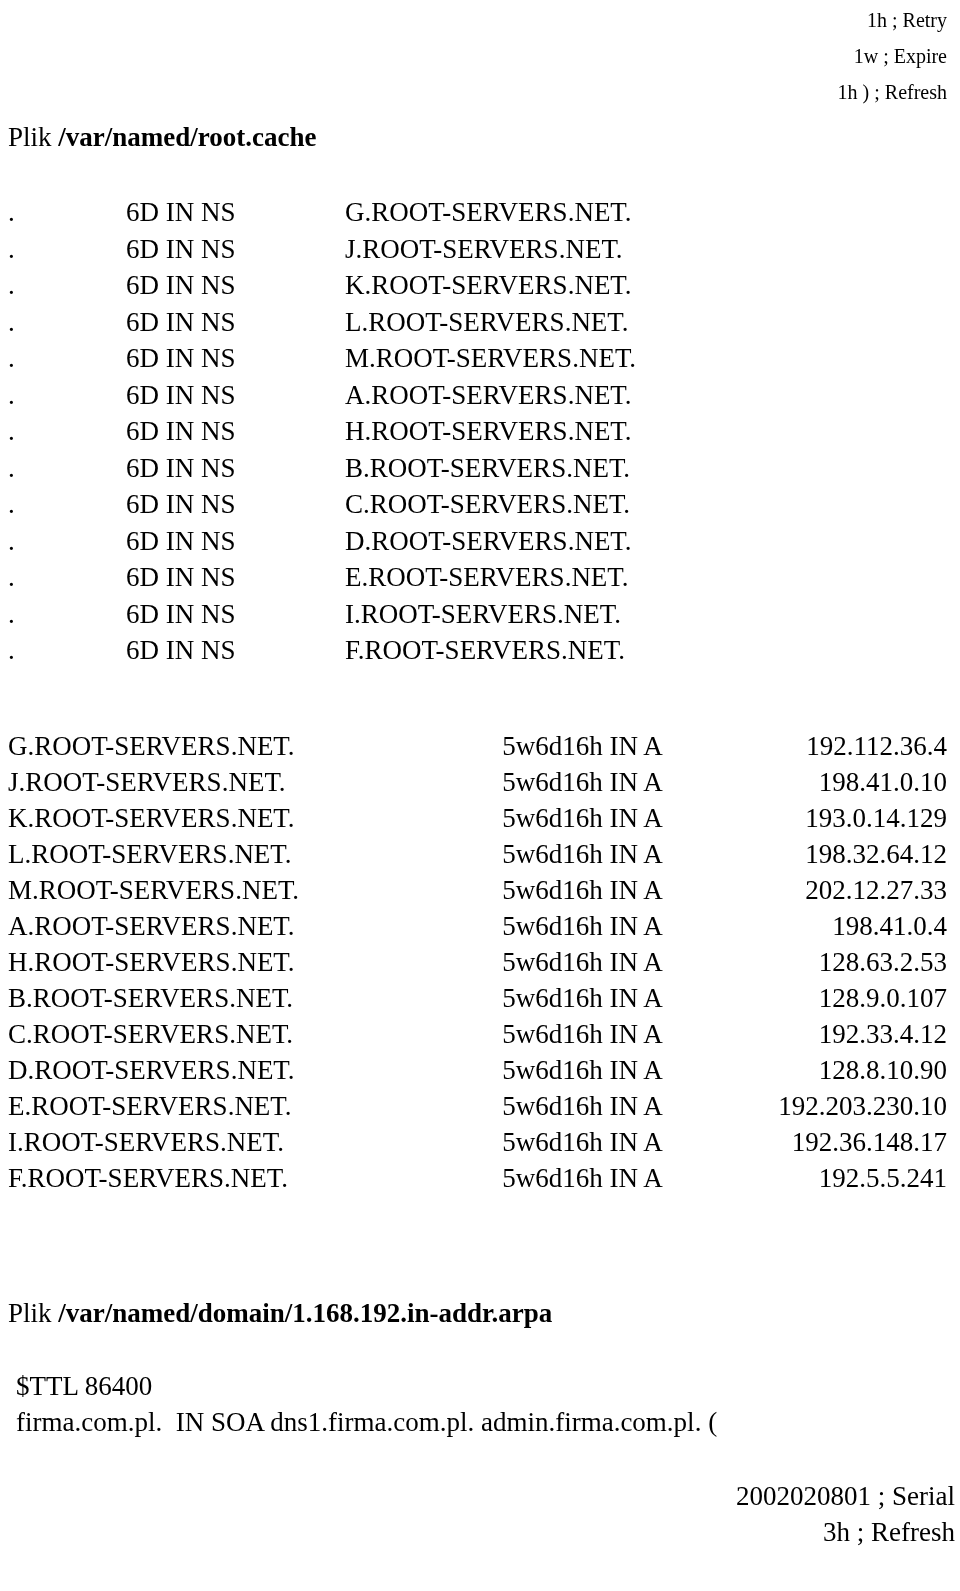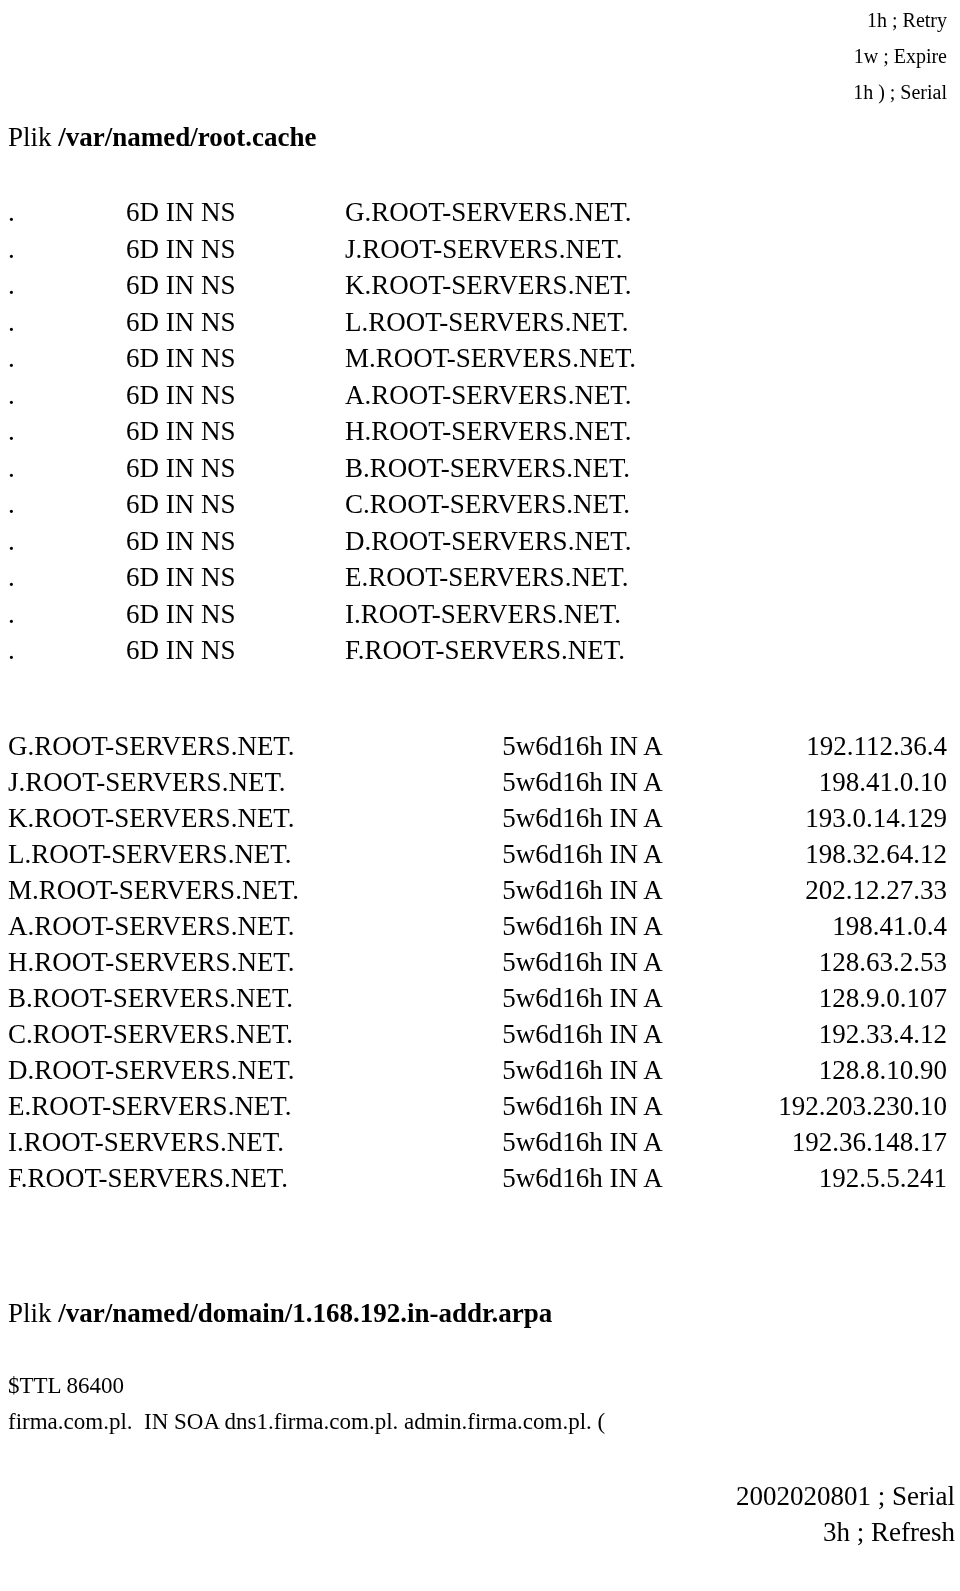--- a/index.html
+++ b/index.html
@@ -99,24 +99,24 @@
   .a-addr {
     position: absolute;
     left: 700px;
     width: 247px;
     text-align: right;
   }
 
   
   #reverse-zone-body {
     position: absolute;
-    left: 8px;
+    left: 16px;
     top: 1368px;
     width: 939px;
-    font-size: 23px;
+    font-size: 27px;
     line-height: 36px;
   }
   #reverse-zone-body .zone-line { white-space: pre; }
 
   #soa-tail-bottom {
     position: absolute;
     left: 0;
     top: 1478px;
     width: 947px;
     text-align: right;
@@ -125,21 +125,21 @@
     padding-left: 8px;
   }
   #soa-tail-bottom .soa-line { white-space: pre; }
 </style>
 </head>
 <body>
 
 <div id="soa-tail-top">
   <div class="soa-line">1h ; Retry</div>
   <div class="soa-line">1w ; Expire</div>
-  <div class="soa-line">1h ) ; Serial</div>
+  <div class="soa-line">1h ) ; Refresh</div>
 </div>
 
 <div class="file-heading" id="heading-root-cache">
   <span class="lbl">Plik </span>
   <span class="path">/var/named/root.cache</span>
 </div>
 
 <div id="ns-records">
   <div class="ns-row">
     <span class="ns-owner">.</span>

